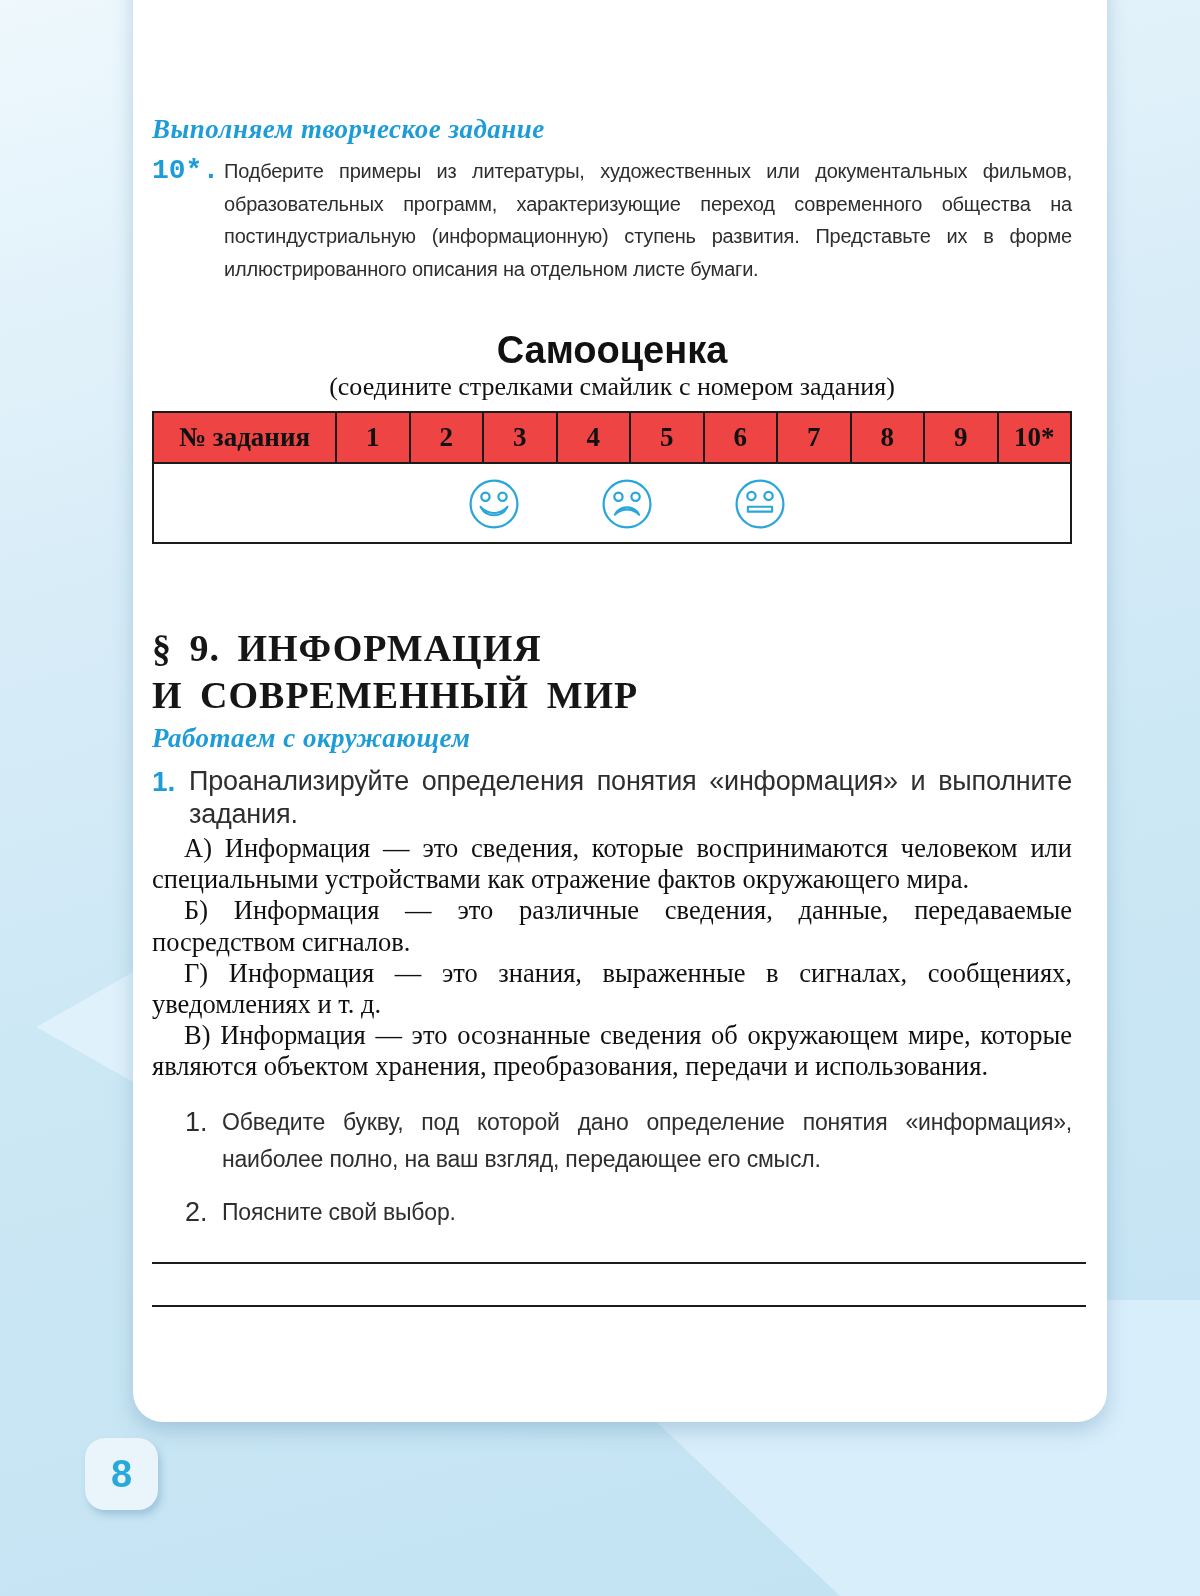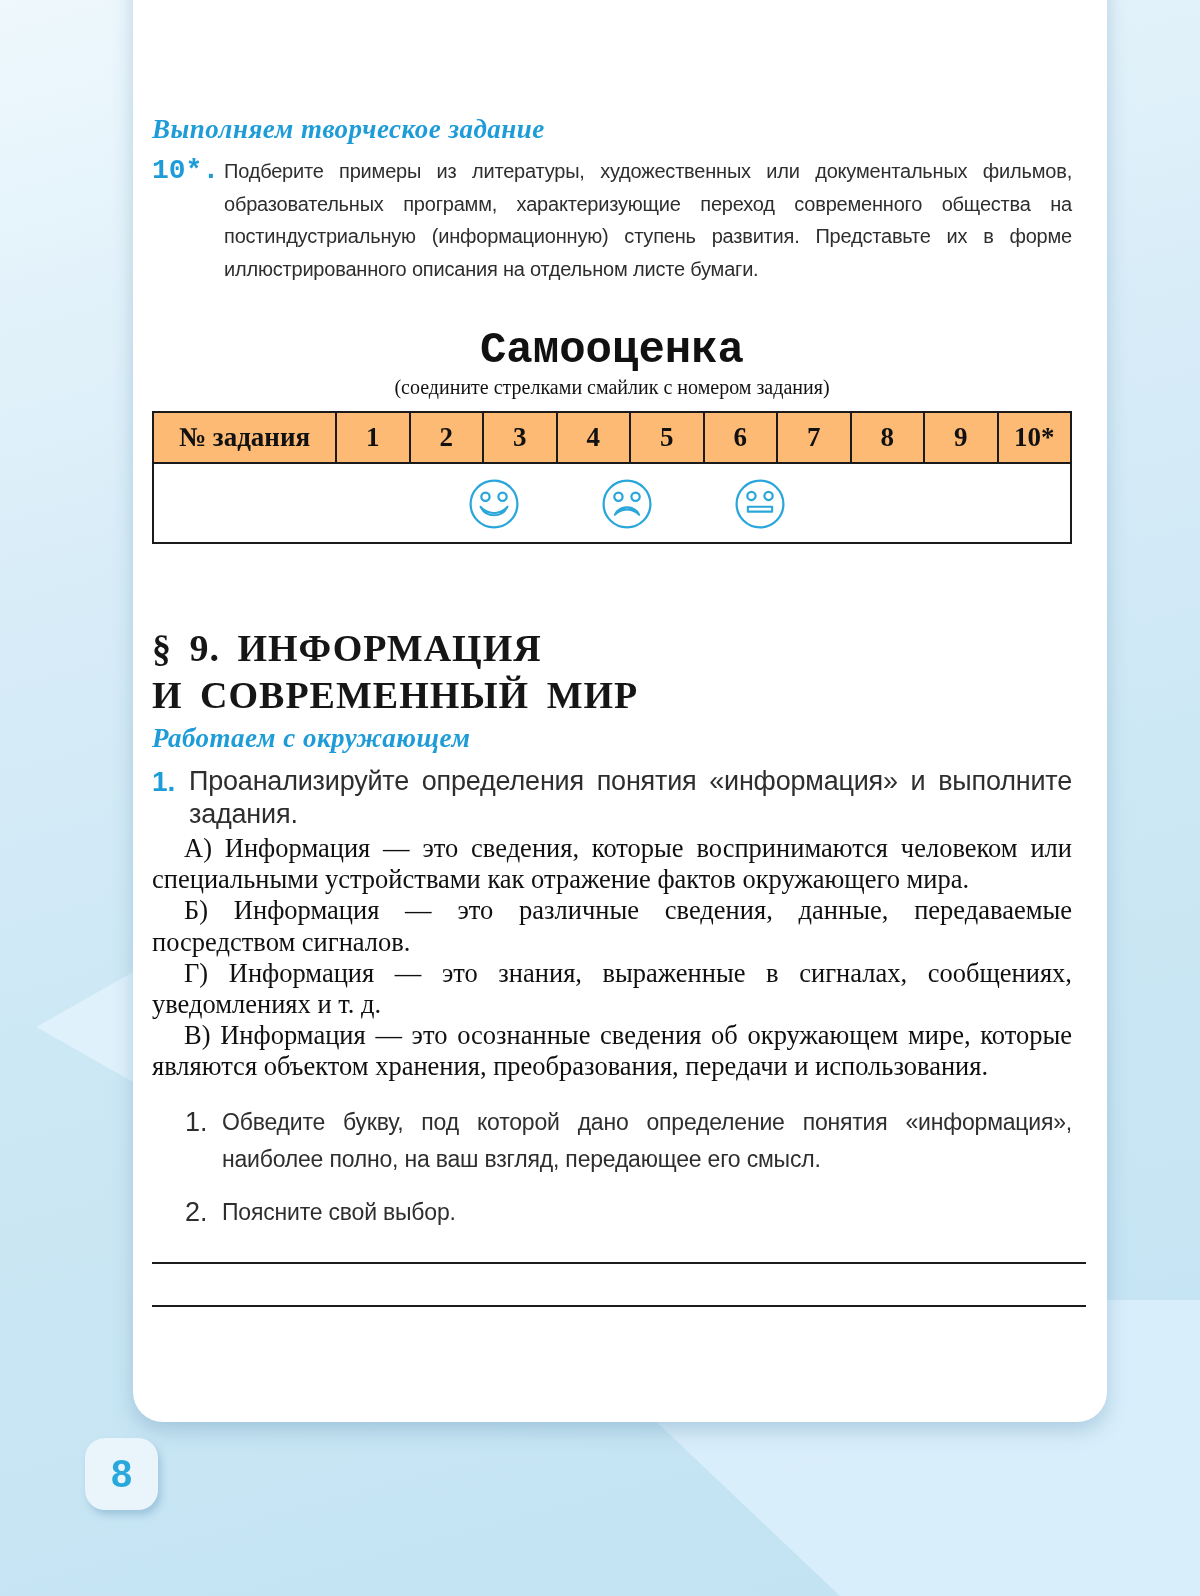--- a/index.html
+++ b/index.html
@@ -39,36 +39,36 @@
   .task-num{
     width:72px; flex:0 0 72px;
     font-weight:700; font-size:28px; line-height:32.5px; color:#1e9cd8;font-family:Liberation Mono, monospace;
   }
   .task-text{
     flex:1; font-size:20px; line-height:32.5px; letter-spacing:-.2px;
     color:#2e2e2e; text-align:justify;
   }
   .sa-title{
     margin-top:46px; text-align:center;
-    font-family:Liberation Mono, monospace; font-weight:700;
-    font-size:44px; line-height:38px; color:#111;
+    font-family:Liberation Sans, sans-serif; font-weight:700;
+    font-size:38px; line-height:38px; color:#111;
   }
   .sa-subtitle{
     margin-top:3px; text-align:center;
     font-family:"Liberation Serif", serif; font-weight:400;
-    font-size:20px; line-height:30px; color:#111;
+    font-size:26px; line-height:30px; color:#111;
   }
   table.sa-table{
     margin-top:9px; width:920px;
     border-collapse:collapse; table-layout:fixed;
     font-family:"Liberation Serif", serif;
   }
   table.sa-table td{ border:2px solid #1b1b1b; }
   .sa-head td{
-    background:#fdba74; height:51px; text-align:center; vertical-align:middle;
+    background:#ef4444; height:51px; text-align:center; vertical-align:middle;
     font-weight:700; font-size:27px; color:#111;
     border-bottom-width:3px;
   }
   .sa-head td.first{ width:183px; }
   .sa-body td{ height:80px; position:relative; background:#fff; }
   .smiley{ position:absolute; top:13px; }
   .smiley.happy{ left:313px; }
   .smiley.sad{ left:446px; }
   .smiley.neutral{ left:579px; }
 

